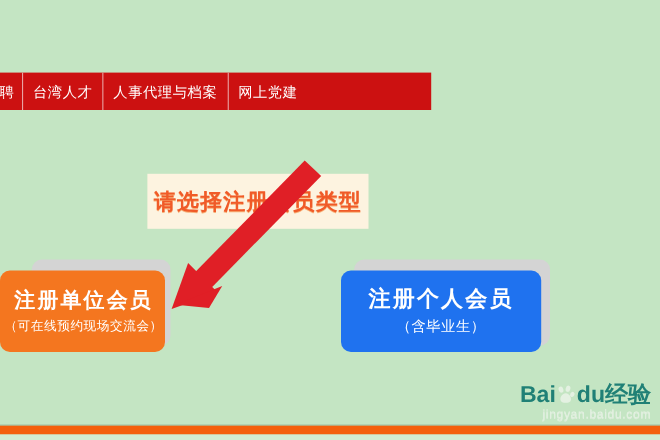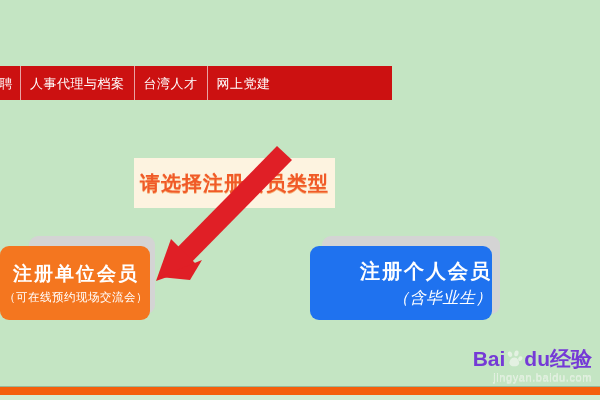--- a/index.html
+++ b/index.html
@@ -147,41 +147,40 @@
     top: 236px;
     width: 178px;
     height: 78px;
   }
   #person-button {
     left: 310px;
     top: 246px;
     width: 182px;
     height: 74px;
     background: #1f72ef;
-    align-items: flex-end;
   }
   #person-button .btn-title { font-size: 20px; }
-  #person-button .btn-sub   { font-size: 16px; font-style: italic; }
+  #person-button .btn-sub   { font-size: 13px; }
 
   
   #watermark {
     position: absolute;
     left: 452px;
     top: 348px;
     width: 140px;
     text-align: right;
     pointer-events: none;
   }
   #watermark-logo {
     display: flex;
     align-items: center;
     justify-content: flex-end;
     font-size: 21px;
     font-weight: bold;
-    color: #6d28d9;
+    color: #0f766e;
     letter-spacing: 0px;
     line-height: 1;
     opacity: 0.9;
   }
   #watermark-paw {
     display: inline-block;
     width: 17px;
     height: 17px;
     margin: 0 1px;
     position: relative;
@@ -234,24 +233,24 @@
 </head>
 <body>
 
 <div id="page">
 
   <div id="navbar">
     <div class="nav-item clipped-left">
       <span>招聘</span>
     </div>
     <div class="nav-item">
+      <span>台湾人才</span>
+    </div>
+    <div class="nav-item">
       <span>人事代理与档案</span>
-    </div>
-    <div class="nav-item">
-      <span>台湾人才</span>
     </div>
     <div class="nav-item">
       <span>网上党建</span>
     </div>
   </div>
 
   <div id="headline-band"></div>
   <div id="headline-text">请选择注册会员类型</div>
 
   <div class="btn-shadow" id="org-shadow"></div>

